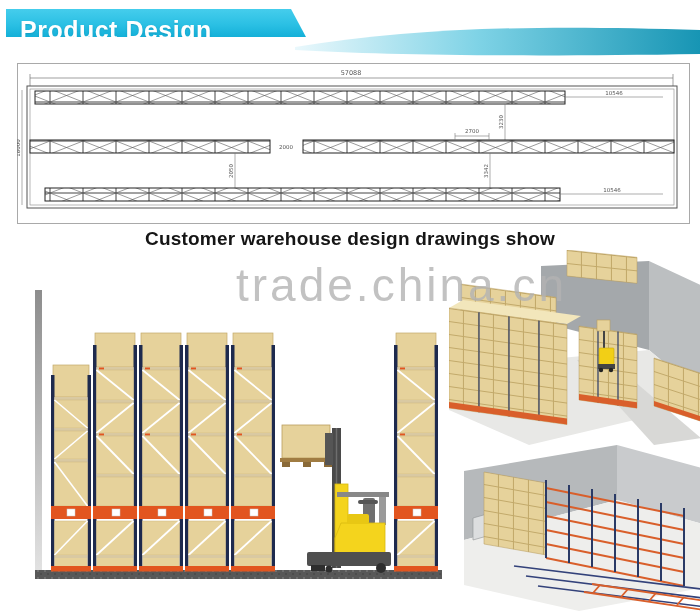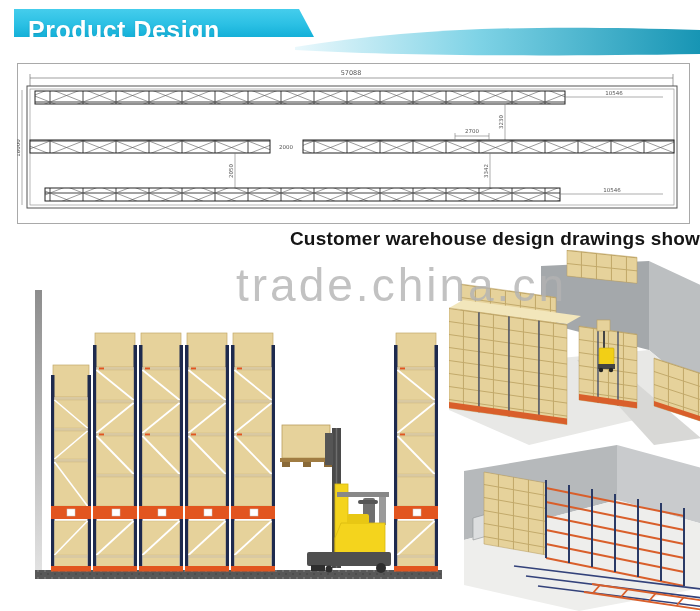--- a/index.html
+++ b/index.html
@@ -3,27 +3,27 @@
 <meta charset="utf-8">
 <style>
   html,body{margin:0;padding:0;background:#fff;}
   .page{position:relative;width:700px;height:611px;background:#fff;overflow:hidden;
         font-family:"Liberation Sans",sans-serif;}
   
   .header{position:absolute;left:0;top:0;width:700px;height:58px;background:#fff;}
   .swoosh{position:absolute;left:0;top:0;width:700px;height:58px;}
   .banner{position:absolute;left:6px;top:9px;width:300px;height:28px;
           background:linear-gradient(180deg,#45cdec 0%,#2bc0e4 55%,#14b0d8 100%);
-          clip-path:polygon(0 0,95% 0,100% 100%,0 100%);margin-left:8px;}
+          clip-path:polygon(0 0,95% 0,100% 100%,0 100%);}
   .banner-title{position:absolute;left:14px;top:7px;font-size:25px;font-weight:bold;color:#fff;
           letter-spacing:.5px;text-shadow:0 1px 2px rgba(0,90,120,.25);}
   
   .drawing-wrap{position:absolute;left:17px;top:63px;width:673px;height:161px;}
   
-  .caption{position:absolute;left:0;top:228px;width:700px;text-align:right;
+  .caption{position:absolute;left:0;top:228px;width:700px;text-align:center;
            font-size:19px;font-weight:bold;color:#151515;letter-spacing:.2px;}
   
   .gallery{position:absolute;left:0;top:250px;width:700px;height:361px;margin-left:24px;}
   .svg-left{position:absolute;left:5px;top:38px;}
   .svg-topright{position:absolute;left:425px;top:0px;}
   .svg-bottomright{position:absolute;left:435px;top:190px;}
   .watermark{position:absolute;left:212px;top:8px;font-size:46px;font-weight:400;color:#b3b3b3;
              letter-spacing:3px;opacity:.8;z-index:10;pointer-events:none;}
   text{font-family:"DejaVu Sans",sans-serif;}
 </style>

